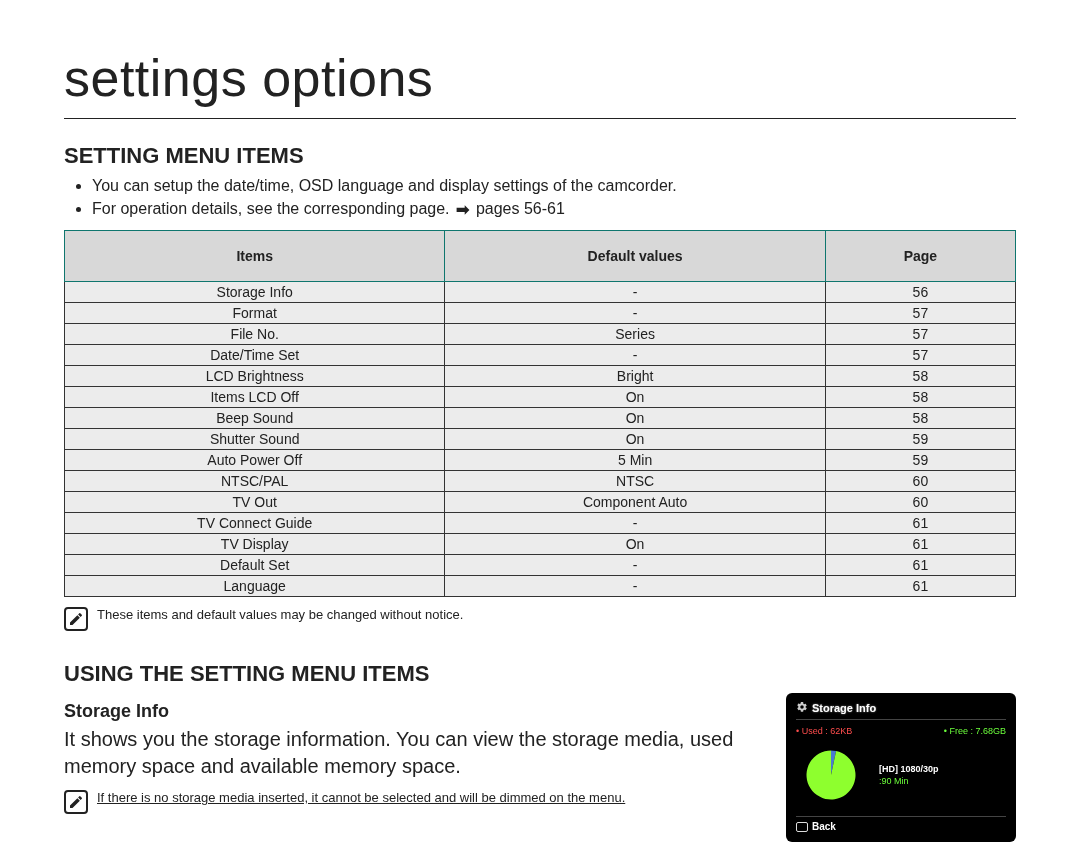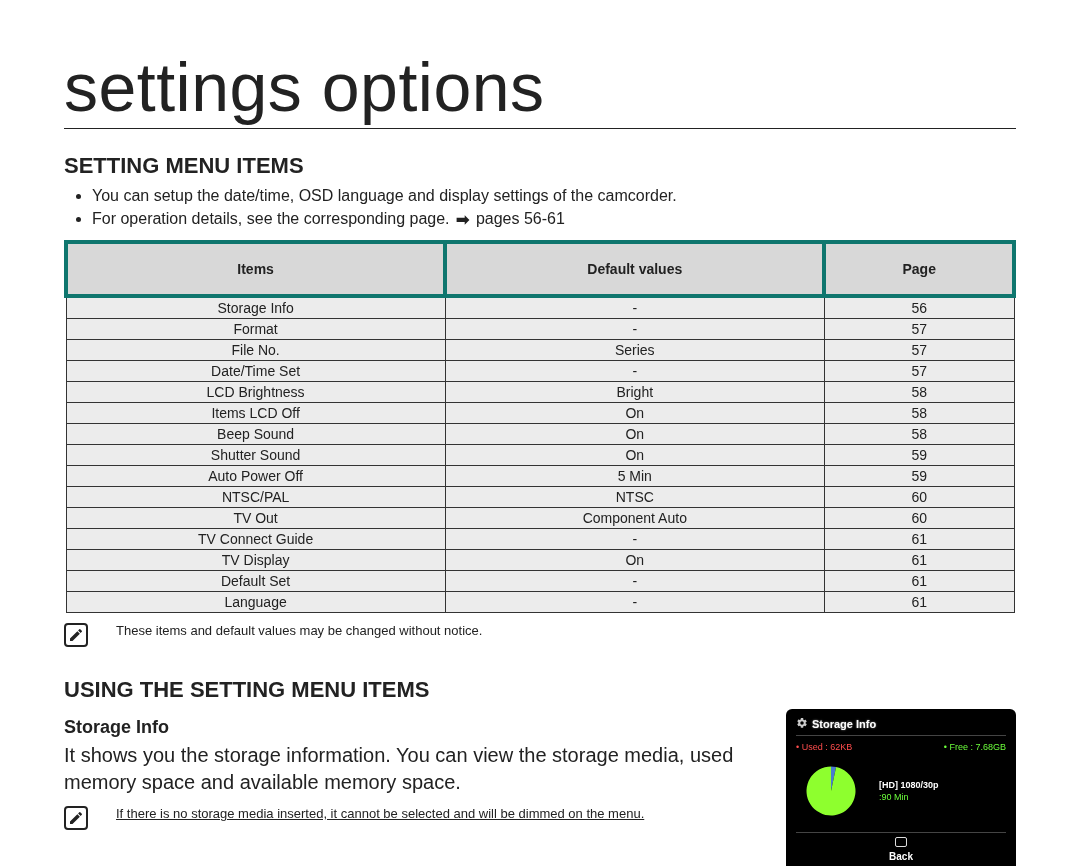--- a/index.html
+++ b/index.html
@@ -8,26 +8,26 @@
     padding: 0;
     font-family: Arial, Helvetica, sans-serif;
     color: #222;
     background: #fff;
     width: 1080px;
   }
   .page {
     padding: 48px 64px 30px 64px;
   }
   .page-title {
-    font-size: 68px;
+    font-size: 52px;
     font-weight: 200;
     letter-spacing: 0.5px;
     border-bottom: 1.5px solid #222;
     margin: 0 0 24px 0;
-    padding-bottom: 2px;
+    padding-bottom: 10px;
     font-family: "Helvetica Neue", Arial, sans-serif;
   }
   .section-heading {
     font-size: 22px;
     font-weight: 700;
     margin: 0 0 6px 0;
     text-transform: uppercase;
   }
   .bullets {
     margin: 0 0 10px 0;
@@ -43,41 +43,41 @@
     margin: 0 2px;
   }
   table.settings-table {
     width: 100%;
     border-collapse: collapse;
     font-size: 14px;
     margin-bottom: 10px;
   }
   table.settings-table th {
     background: #d8d8d8;
-    border: 4px solid #0f766e;
+    border: 1px solid #0f766e;
     padding: 17px 6px;
     font-weight: 700;
   }
   table.settings-table td {
     background: #ececec;
     border: 1px solid #333;
     padding: 2px 6px;
     text-align: center;
   }
   table.settings-table th:nth-child(1),
   table.settings-table td:nth-child(1) { width: 40%; }
   table.settings-table th:nth-child(2),
   table.settings-table td:nth-child(2) { width: 40%; }
   table.settings-table th:nth-child(3),
   table.settings-table td:nth-child(3) { width: 20%; }
 
   .note-row {
     display: flex;
     align-items: flex-start;
-    gap: 28px;
+    gap: 9px;
     margin-bottom: 30px;
   }
   .note-icon {
     width: 24px;
     height: 24px;
     border: 2px solid #222;
     border-radius: 4px;
     display: flex;
     align-items: center;
     justify-content: center;
@@ -135,21 +135,20 @@
   .hd-info { font-size: 9px; line-height: 1.4; }
   .hd-info .hd { color: #fff; font-weight: 700; }
   .hd-info .min { color: #6cff3b; }
   .back-row {
     border-top: 1px solid #444;
     margin-top: 6px;
     padding-top: 4px;
     display: flex;
     align-items: center;
     gap: 4px;
-    flex-direction: column;
   }
   .back-icon {
     display:inline-block;
     width:12px; height:10px;
     border:1px solid #ddd;
     border-radius:2px;
     position:relative;
   }
   .footer {
     font-size: 16px;

